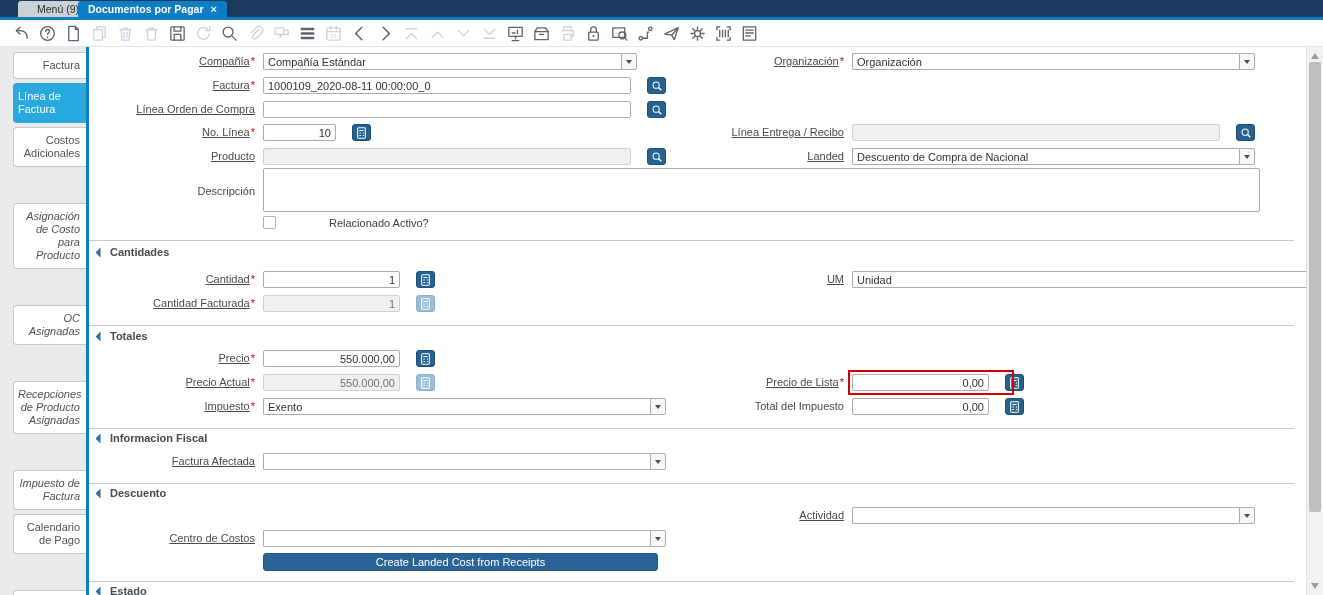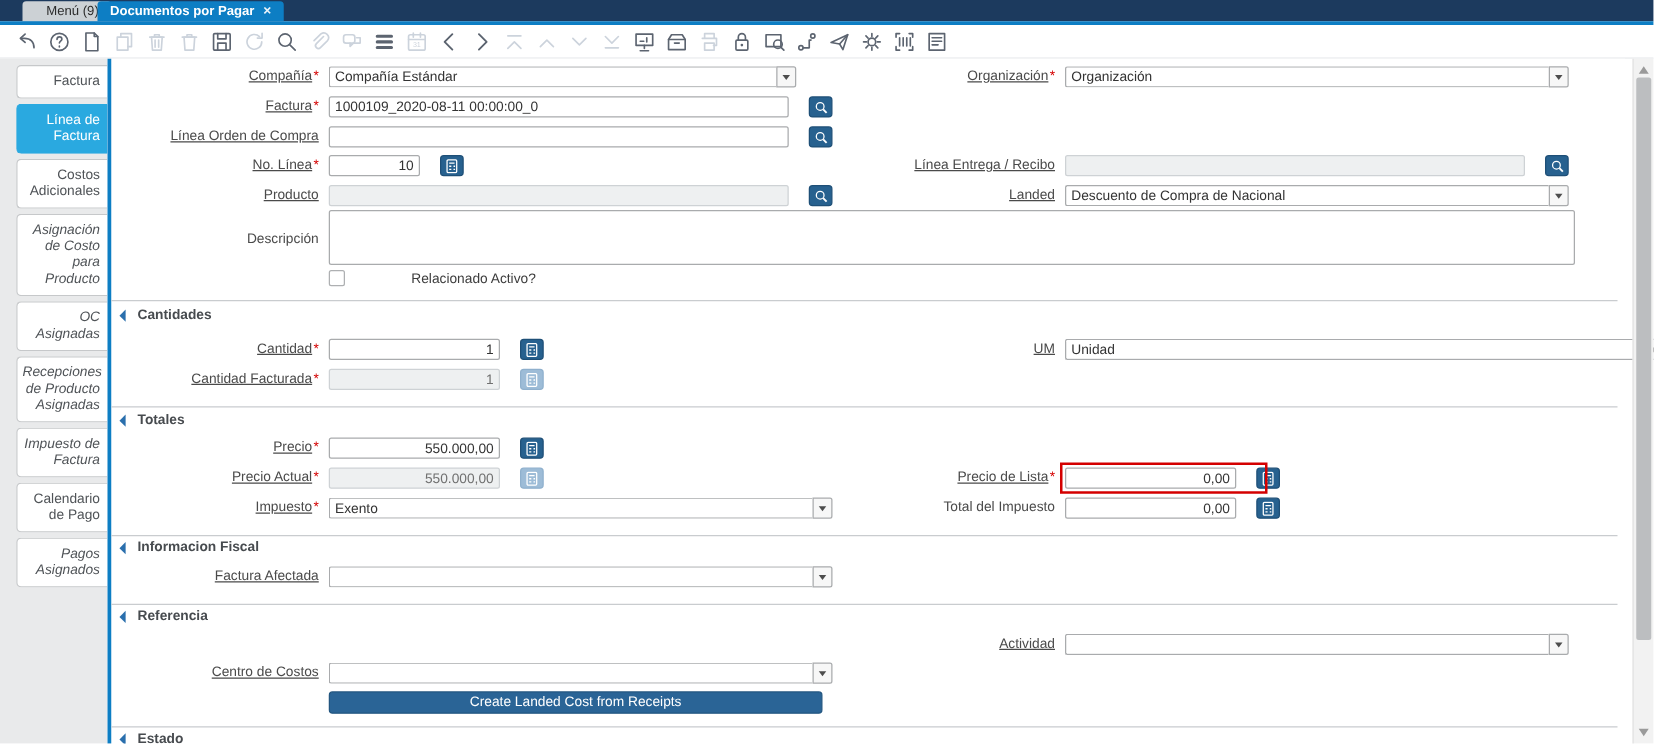--- a/index.html
+++ b/index.html
@@ -18,22 +18,22 @@
   .toolbar { position:absolute; top:20px; left:0; width:100%; height:27px; background:#fff; border-bottom:1px solid #e3e6e9; display:flex; align-items:center; padding-left:8px; }
   .tbi { width:26px; height:22px; display:flex; align-items:center; justify-content:center; color:#5c6470; cursor:pointer; flex:0 0 auto; }
   .tbi.off { color:#ccd3dc; cursor:default; }
   .tbi svg { stroke:currentColor; fill:none; stroke-width:1.4; stroke-linecap:round; stroke-linejoin:round; }
   .tbi svg .fil { fill:currentColor; stroke:none; }
 
   
   .body { position:absolute; top:47px; left:0; width:1323px; height:548px; background:#fff; }
   .sidebar { position:absolute; left:0; top:0; width:86px; height:548px; background:#e9eaeb; display:flex; flex-direction:column; gap:4px; padding:5px 0 0 13px; }
   .stab { width:73px; background:#fff; border:1px solid #c6c8ca; border-right:none; border-radius:4px 0 0 4px; font-size:11px; color:#4f5357; text-align:right; padding:6px 6px 6px 4px; line-height:13px; cursor:pointer; }
-  .stab.active { background:#2aa9e0; border-color:#2aa9e0; color:#fff; text-align:right; }
-  .stab.ro { font-style:italic; }
+  .stab.active { background:#2aa9e0; border-color:#2aa9e0; color:#fff; text-align:left; }
+  .stab.ro { font-style:italic;margin-top:32px; }
   .content { position:absolute; left:86px; top:0; width:1214px; height:548px; background:#fff; border-left:3px solid #0d7ec4; }
 
   
   .row { position:absolute; left:0; width:100%; height:18px; }
   .lab { position:absolute; top:2px; font-size:11px; color:#4a4a4a; white-space:nowrap; }
   .labL { left:0; width:166px; text-align:right; }
   .labR { left:555px; width:200px; text-align:right; }
   .u { text-decoration:underline; cursor:pointer; }
   .req { color:#d40000; margin-left:1px; }
 
@@ -478,21 +478,21 @@
           <input class="ci" value="" style="">
           <span class="cb">
               <i class="tri"></i>
             </span>
         </div>
       </div>
 
       <div class="sep" style="top:436px"></div>
       <div class="sec" style="left:8px;top:440px">
           <span class="coltri"></span>
-          <span>Referencia</span>
+          <span>Descuento</span>
         </div>
 
       <div class="row" style="top:460px">
         <div class="lab labR"><span class="u">Actividad</span></div>
         <div class="combo" style="left:763px;width:403px">
           <input class="ci" value="" style="">
           <span class="cb">
               <i class="tri"></i>
             </span>
         </div>

